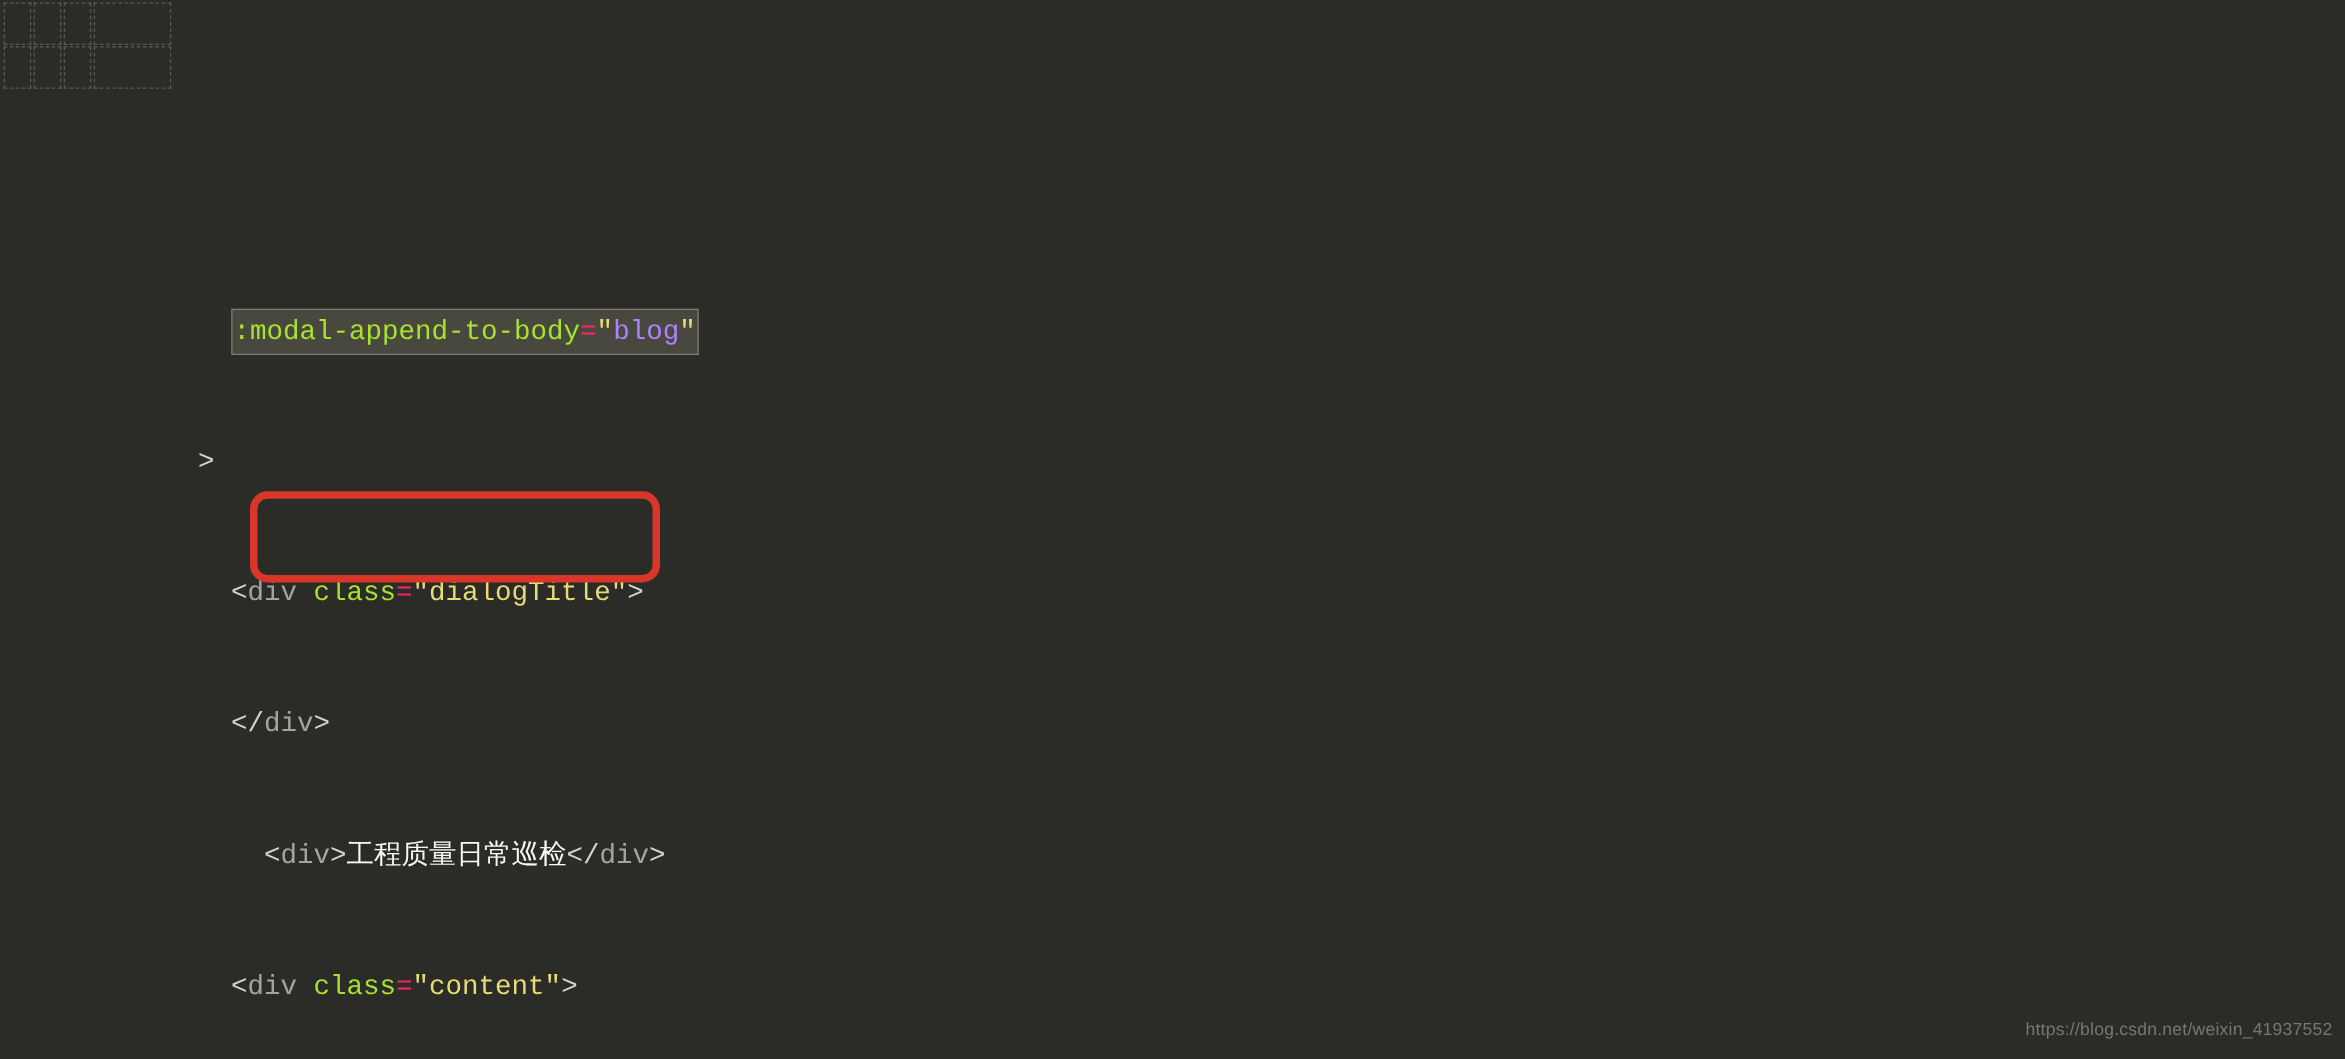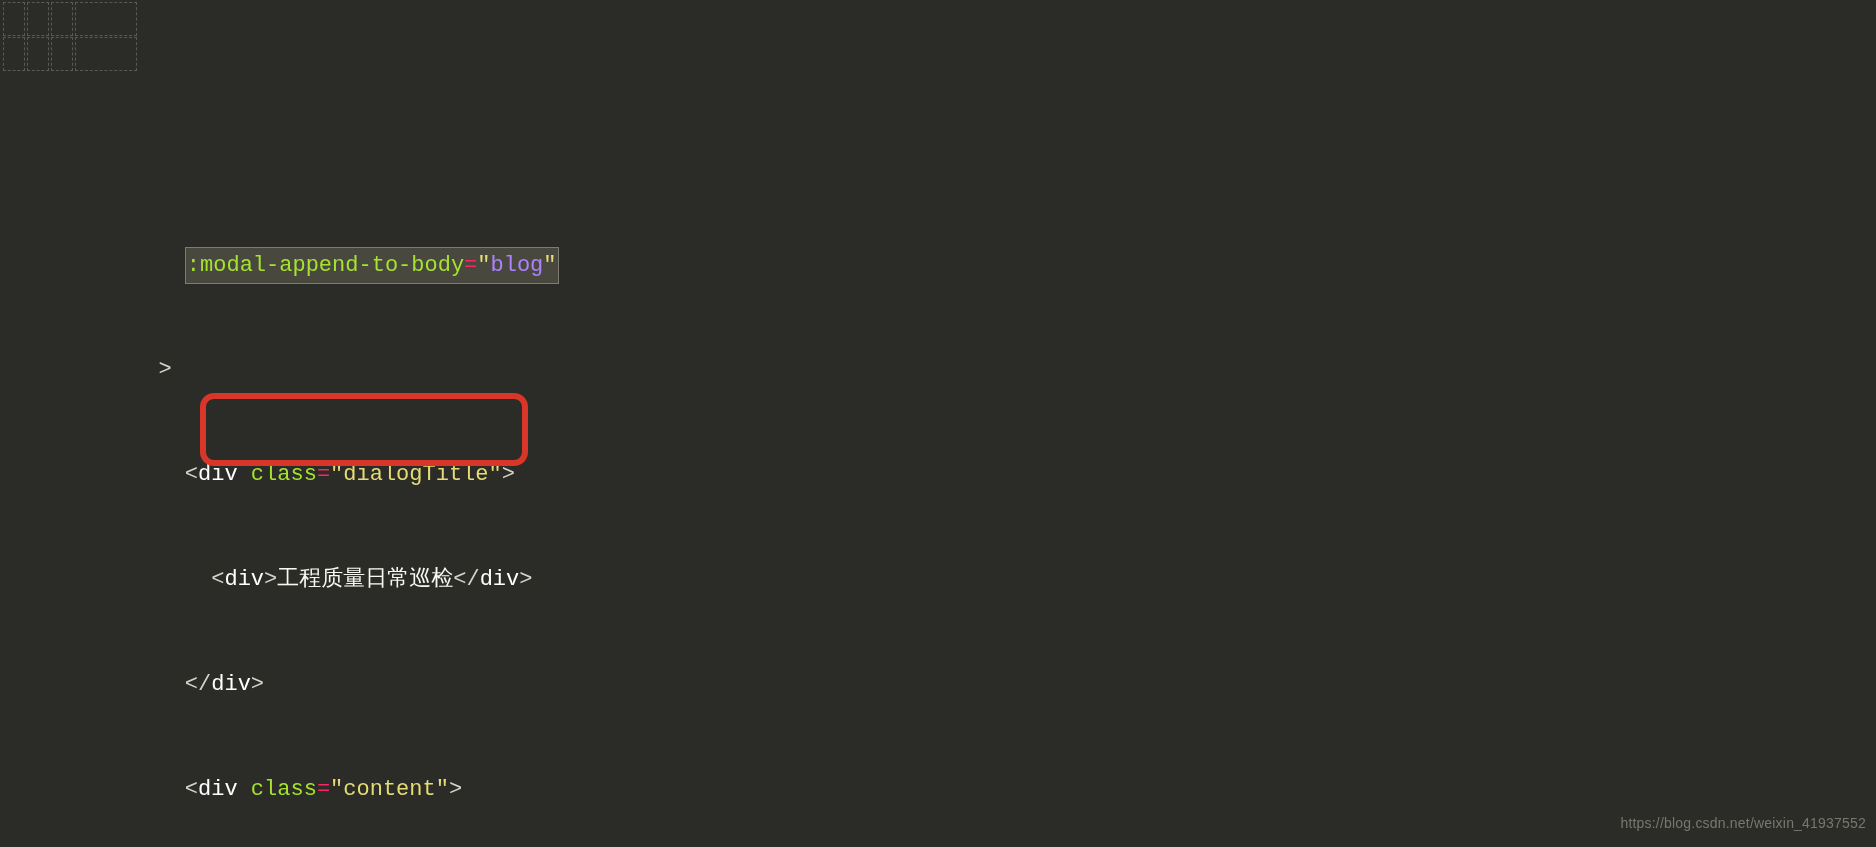--- a/index.html
+++ b/index.html
@@ -30,21 +30,21 @@
     height: 34px;
     display: flex;
   }
   .dash-cell {
     border: 1px dashed #5a5a54;
     margin-right: 2px;
   }
   
   
   .attr   { color: #a6e22e; }    
-  .tag    { color: #ffffff; }    
+  .tag    { color: #a3a3a3; }    
   .bracket{ color: #d4d4c8; }
   .op     { color: #f92665; }    
   .str    { color: #e6db74; }    
   .num    { color: #ae81ff; }    
   .txt    { color: #f8f8f2; }
 
   .selbox {
     background: #49483e;
     border: 1px solid #7c7c70;
     padding: 0 1px;
@@ -85,22 +85,22 @@
   <div class="dash-row" style="top:37px;">
     <div class="dash-cell" style="width:22px"></div>
     <div class="dash-cell" style="width:22px"></div>
     <div class="dash-cell" style="width:22px"></div>
     <div class="dash-cell" style="width:62px"></div>
   </div>
 
   <div class="line">              <span class="selbox"><span class="attr">:modal-append-to-body</span><span class="op">=</span><span class="str">"</span><span class="num">blog</span><span class="str">"</span></span></div>
   <div class="line">            <span class="bracket">&gt;</span></div>
   <div class="line">              <span class="bracket">&lt;</span><span class="tag">div</span> <span class="attr">class</span><span class="op">=</span><span class="str">"dialogTitle"</span><span class="bracket">&gt;</span></div>
+  <div class="line">              <span class="bracket">&lt;/</span><span class="tag">div</span><span class="bracket">&gt;</span></div>
   <div class="line">                <span class="bracket">&lt;</span><span class="tag">div</span><span class="bracket">&gt;</span><span class="txt">工程质量日常巡检</span><span class="bracket">&lt;/</span><span class="tag">div</span><span class="bracket">&gt;</span></div>
-  <div class="line">              <span class="bracket">&lt;/</span><span class="tag">div</span><span class="bracket">&gt;</span></div>
   <div class="line">              <span class="bracket">&lt;</span><span class="tag">div</span> <span class="attr">class</span><span class="op">=</span><span class="str">"content"</span><span class="bracket">&gt;</span></div>
   
   
   
   
   
   
   
   
   

